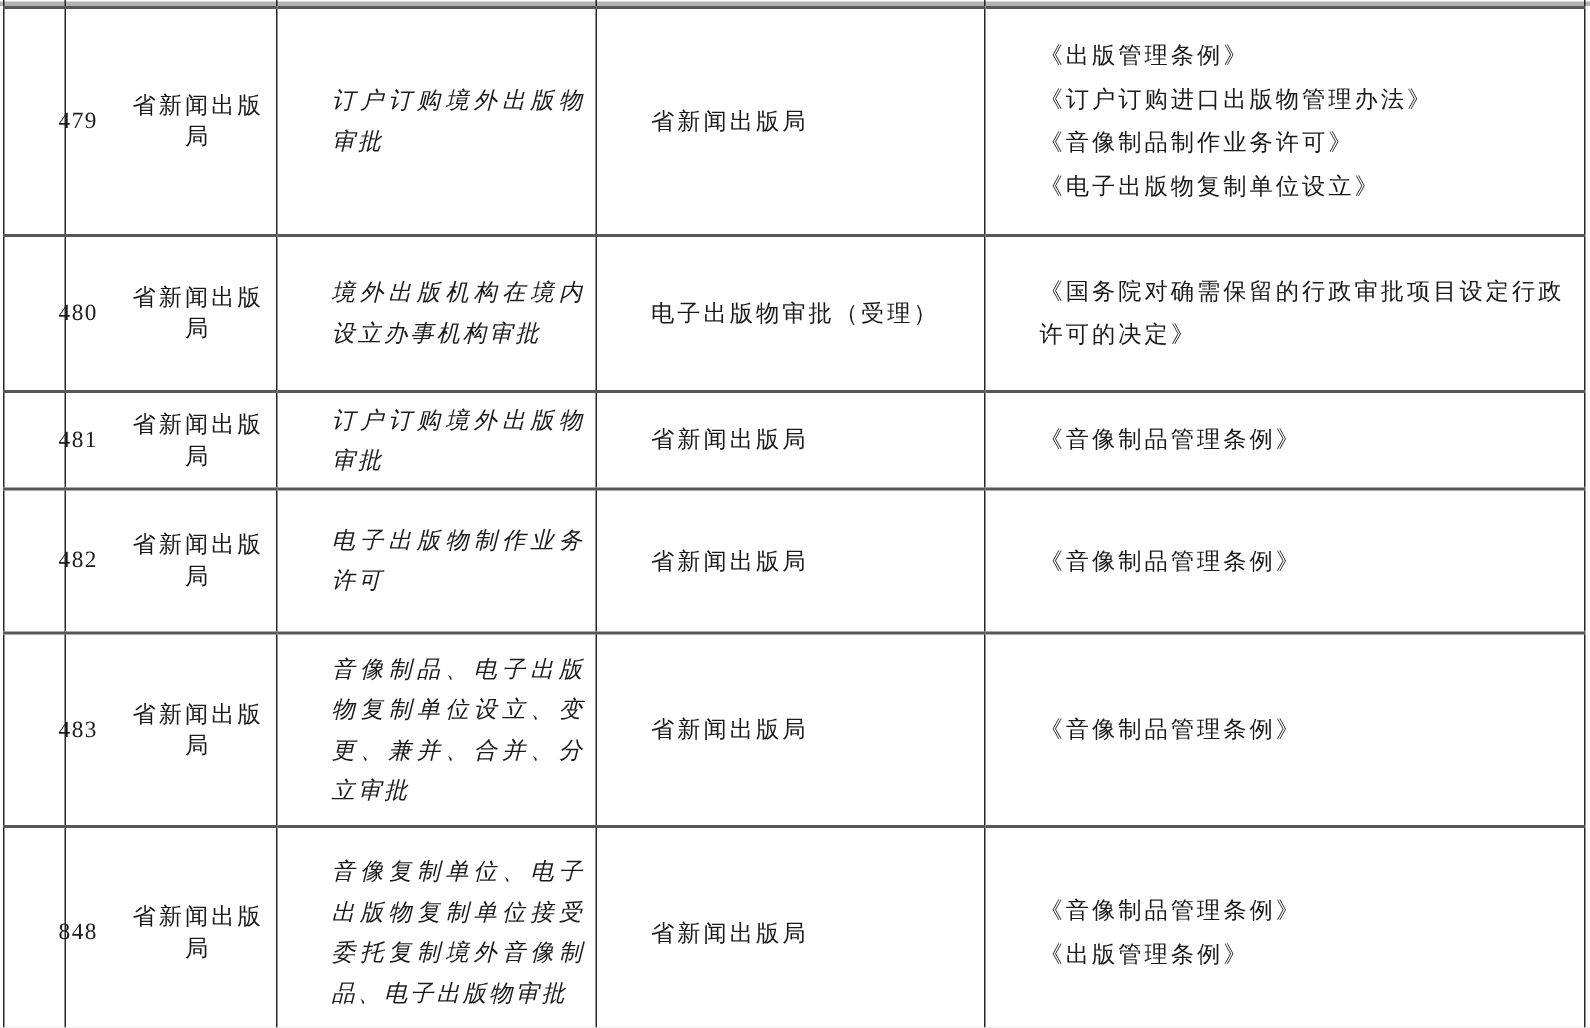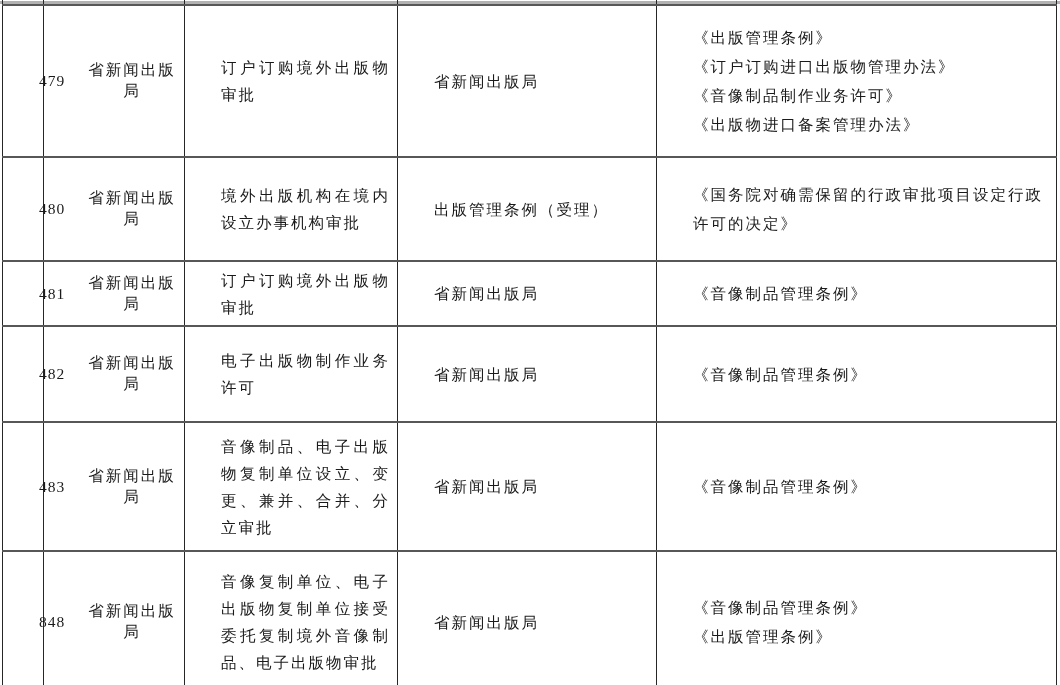--- a/index.html
+++ b/index.html
@@ -40,20 +40,21 @@
   tbody tr:nth-child(7){height:142px;}
   tbody tr:nth-child(7) td{border-bottom:2px solid #575757;}
   td.col-seq{letter-spacing:1px;}
   td.col-dept{text-align:center;}
   td.col-item{
     text-align:justify;
     text-align-last:left;
     line-break:anywhere;
     line-height:27px;
     padding:4px 7px 4px 8px;
+    font-style:italic;
   }
   td.col-impl{text-align:left;padding-left:8px;padding-right:6px;line-height:27px;}
   td.col-law{text-align:left;padding-left:7px;padding-right:5px;line-height:29px;}
   .law-line{white-space:normal;}
 </style>
 </head>
 <body>
 
 <div class="page">
   <div class="top-band"></div>
@@ -77,28 +78,28 @@
 
     <tr class="data-row">
       <td class="col-seq">479</td>
       <td class="col-dept">省新闻出版局</td>
       <td class="col-item">订户订购境外出版物审批</td>
       <td class="col-impl">省新闻出版局</td>
       <td class="col-law">
             <div class="law-line">《出版管理条例》</div>
             <div class="law-line">《订户订购进口出版物管理办法》</div>
             <div class="law-line">《音像制品制作业务许可》</div>
-            <div class="law-line">《出版物进口备案管理办法》</div>
+            <div class="law-line">《电子出版物复制单位设立》</div>
           </td>
     </tr>
         <tr class="data-row">
       <td class="col-seq">480</td>
       <td class="col-dept">省新闻出版局</td>
       <td class="col-item">境外出版机构在境内设立办事机构审批</td>
-      <td class="col-impl">出版管理条例（受理）</td>
+      <td class="col-impl">电子出版物审批（受理）</td>
       <td class="col-law">
             <div class="law-line">《国务院对确需保留的行政审批项目设定行政许可的决定》</div>
           </td>
     </tr>
         <tr class="data-row">
       <td class="col-seq">481</td>
       <td class="col-dept">省新闻出版局</td>
       <td class="col-item">订户订购境外出版物审批</td>
       <td class="col-impl">省新闻出版局</td>
       <td class="col-law">

